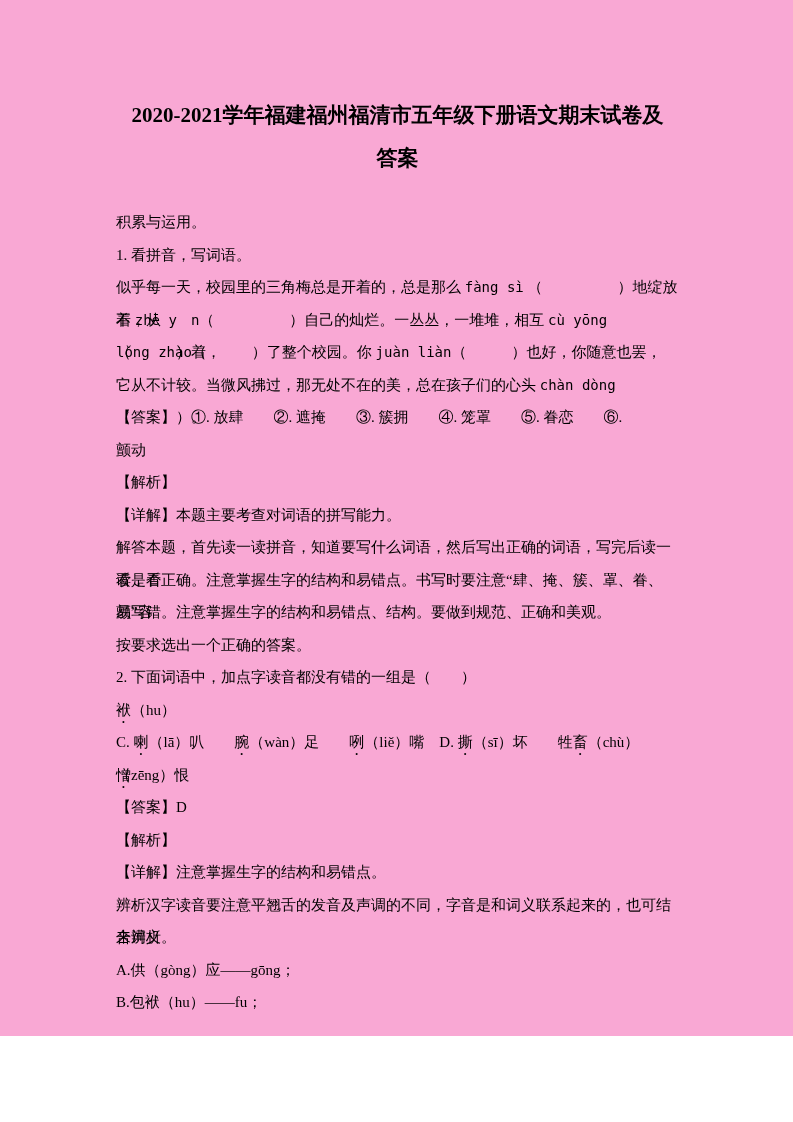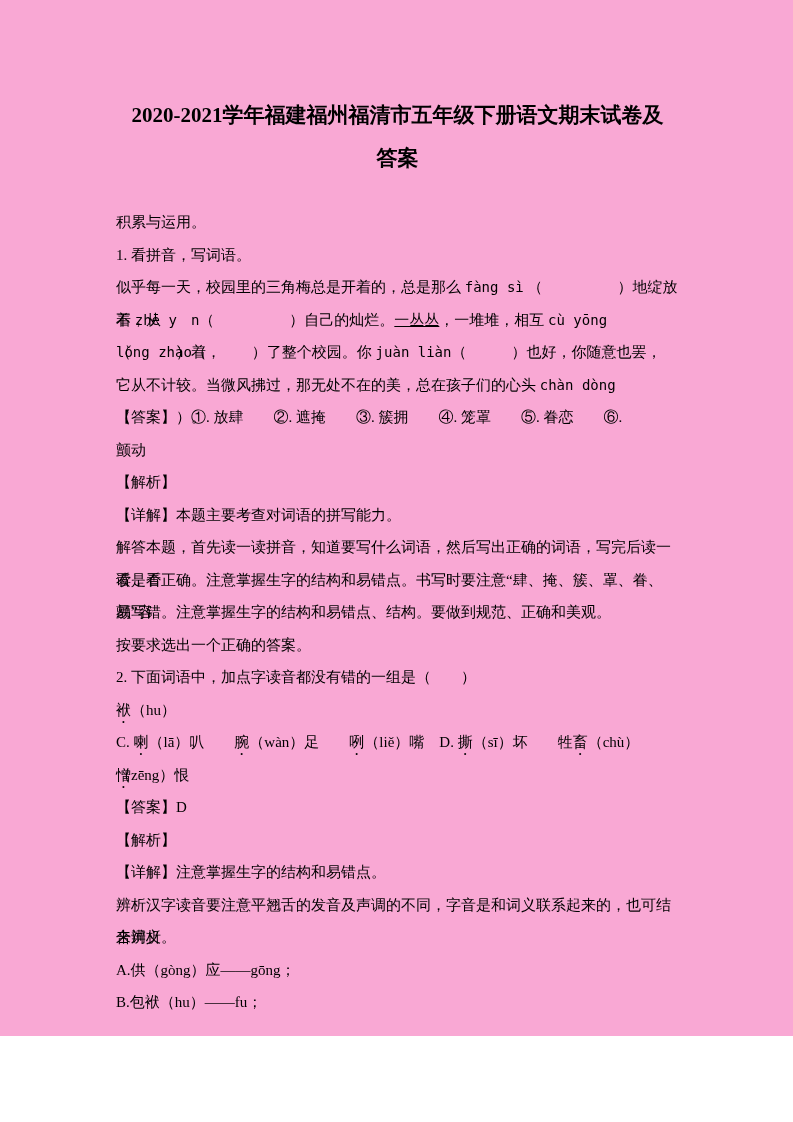--- a/index.html
+++ b/index.html
@@ -36,21 +36,20 @@
     text-align: left;
   }
   .bold {
     font-weight: normal;
   }
   .mono {
     font-family: "DejaVu Sans Mono", "Liberation Mono", monospace;
     font-size: 14px;
   }
   .u {
-    text-decoration: underline;
   }
   .em {
     -webkit-text-emphasis: filled dot;
     text-emphasis: filled dot;
     -webkit-text-emphasis-position: under left;
     text-emphasis-position: under left;
   }
 </style>
 </head>
 <body>

